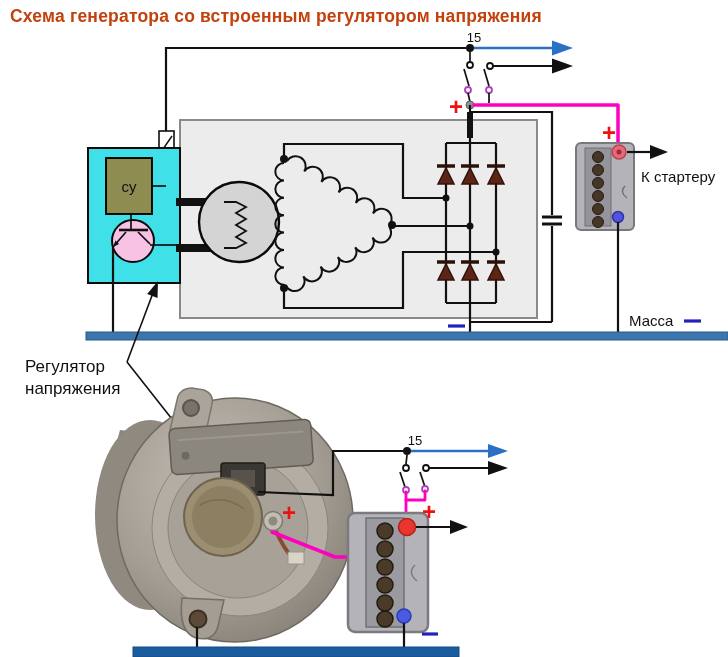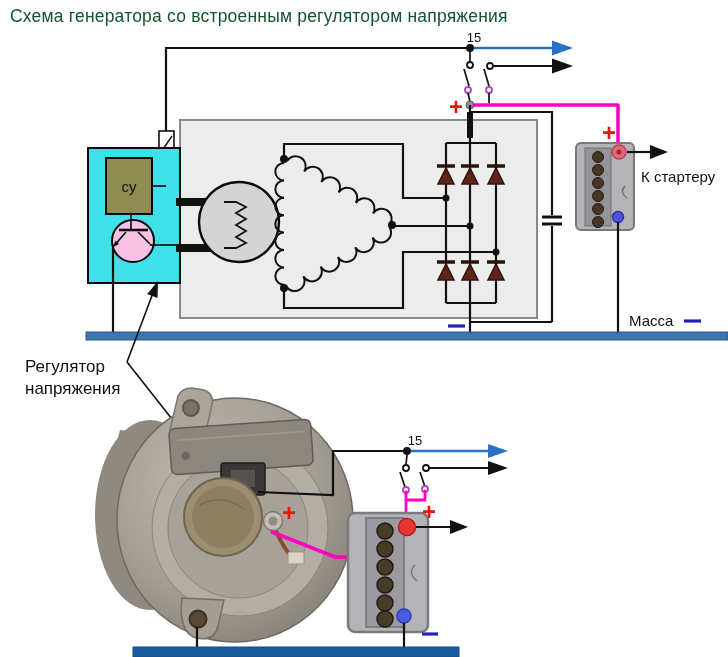--- a/index.html
+++ b/index.html
@@ -1,18 +1,18 @@
 <!DOCTYPE html>
 <html><head>
 <meta charset="utf-8">
 <style>
   html,body{margin:0;padding:0;background:#fff;}
   .stage{position:relative;width:728px;height:657px;background:#fff;overflow:hidden;
          font-family:"Liberation Sans",sans-serif;}
-  .title{position:absolute;left:10px;top:6px;font-size:17.5px;font-weight:400;color:#14532d;
+  .title{position:absolute;left:10px;top:6px;font-size:17.5px;font-weight:700;color:#c2410c;
          letter-spacing:.2px;white-space:nowrap;}
   svg{position:absolute;left:0;top:0;}
   svg text{font-family:"Liberation Sans",sans-serif;fill:#111;}
   .wire{stroke:#111;stroke-width:2.2;fill:none;}
   .wire-thin{stroke:#111;stroke-width:1.7;fill:none;}
   .mag{stroke:#ff00c0;fill:none;stroke-linejoin:round;stroke-linecap:round;}
   .blue{stroke:#2b6fc7;stroke-width:2.5;fill:none;}
   .lbl{font-size:15px;}
   .lbl15{font-size:13px;text-anchor:middle;}
   .plus{font-size:24px;font-weight:700;fill:#ee1111;text-anchor:middle;}

